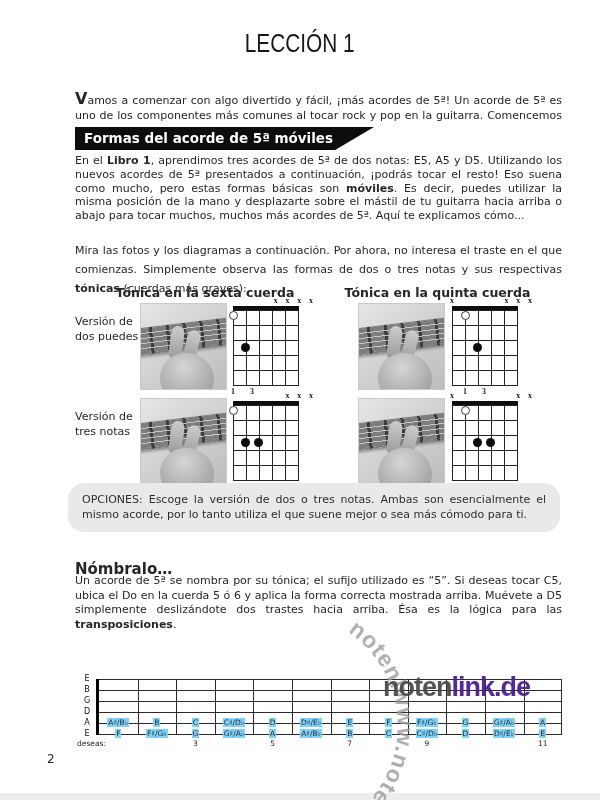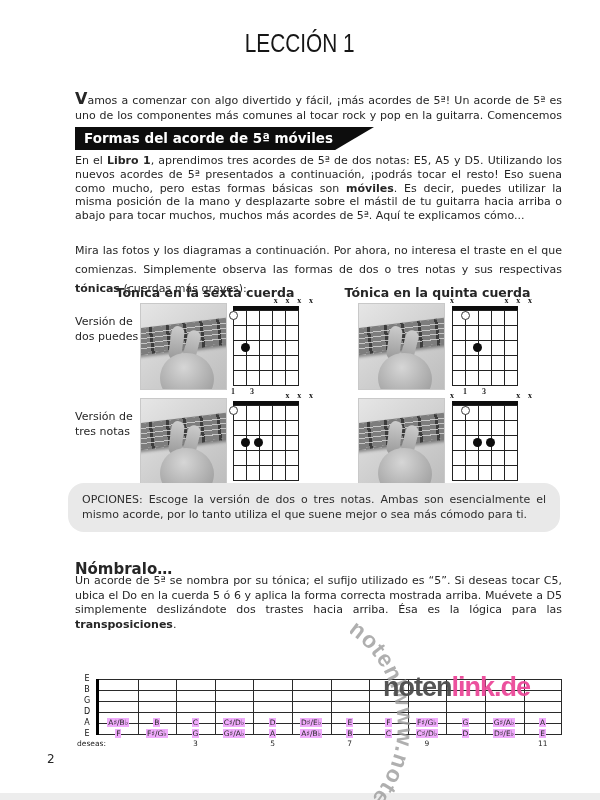--- a/index.html
+++ b/index.html
@@ -64,27 +64,27 @@
           padding:9px 14px 10px;font-size:11px;line-height:15px;text-align:justify;color:#2e2e2e;}
   .nombralo{left:75px;top:547px;font-weight:bold;font-size:15px;margin-top:13px;}
   
   .fb{left:75px;top:675px;width:487px;height:82px;font-size:8px;}
   .fb .slabel{position:absolute;left:6px;width:12px;text-align:center;color:#111;font-weight:500;}
   .fb .str{position:absolute;left:24px;right:0;height:1px;background:#2a2a2a;}
   .fb .nutv{position:absolute;left:21px;top:4px;width:3px;height:56px;background:#000;}
   .fb .fret{position:absolute;top:4px;width:1px;height:56px;background:#2a2a2a;}
   .noterow{position:absolute;left:24px;width:463px;display:flex;}
   .noterow span{flex:1;text-align:center;font-size:7.5px;white-space:nowrap;}
-  .noterow span i{font-style:normal;background:#f0abfc;padding:0 1px;}
+  .noterow span i{font-style:normal;background:#7dd3fc;padding:0 1px;}
   .trastelab{position:absolute;left:2px;top:64px;font-size:7.5px;color:#222;}
   .numrow{top:64px;font-size:8px;}
   
   .wmlogo{left:383px;top:672px;font-family:"Liberation Sans",sans-serif;font-weight:800;
           font-size:27px;letter-spacing:-1px;z-index:6;opacity:.95;}
-  .wmlogo .dk{color:#4b4b4b;} .wmlogo .rd{color:#ec4899;}
+  .wmlogo .dk{color:#4b4b4b;} .wmlogo .rd{color:#4c1d95;}
   .wmcircle{left:350px;top:535px;z-index:5;opacity:.8;pointer-events:none;}
   .pageno{left:47px;top:752px;font-size:12px;}
   .scanedge{left:0;right:0;bottom:0;height:7px;background:#ededed;}
 </style>
 </head>
 <body>
 
 <div id="page">
 
   <div class="abs title"><span>LECCIÓN 1</span></div>

